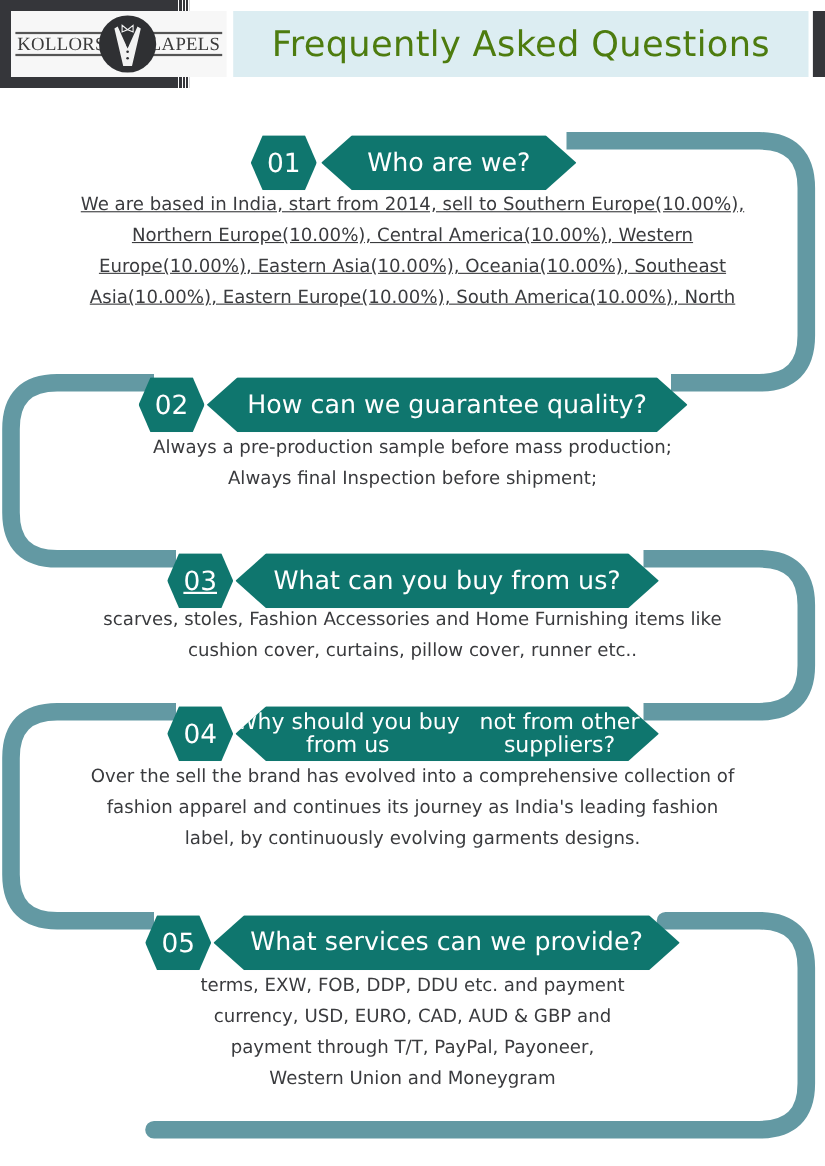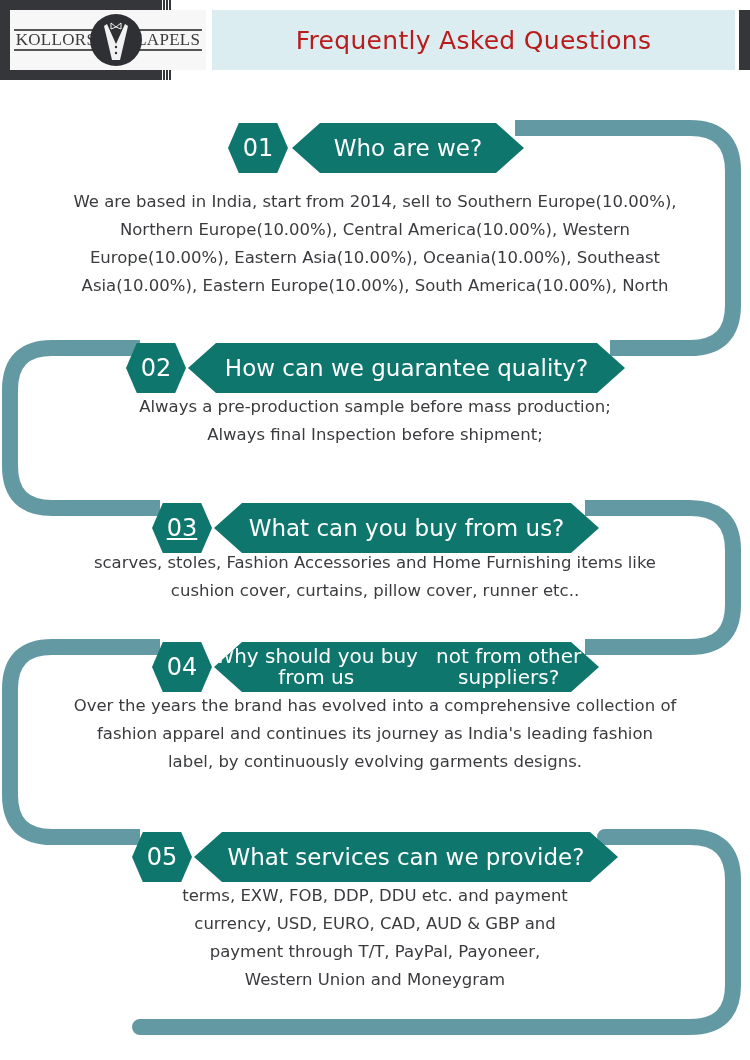--- a/index.html
+++ b/index.html
@@ -9,21 +9,21 @@
   .hdr-stripes { position:absolute; left:160px; top:0; width:12px; height:80px;
     background:repeating-linear-gradient(90deg,#35363a 0 2px,#ffffff 2px 3px); }
   .logo-box { position:absolute; left:10px; top:10px; width:196px; height:60px; background:#f7f7f7;
     display:flex; align-items:center; justify-content:center; }
   .logo-word { font-family:"Liberation Serif","DejaVu Serif",serif; font-size:17px; color:#3a3a3a;
     letter-spacing:0.3px; border-top:2px solid #555; border-bottom:2px solid #555; line-height:18px; padding:0 2px; }
   .logo-circle { width:52px; height:52px; border-radius:50%; background:#2f3033; margin:0 -8px;
     position:relative; z-index:1; display:flex; align-items:center; justify-content:center; }
   .title-box { position:absolute; left:212px; top:10px; width:523px; height:60px; background:#dcedf2;
     display:flex; align-items:center; justify-content:center; }
-  .title-text { font-size:25px; color:#b91c1c; letter-spacing:0.3px; }
+  .title-text { font-size:32px; color:#4d7c0f; letter-spacing:0.3px; }
   .hdr-right { position:absolute; left:739px; top:10px; width:11px; height:60px; background:#35363a; }
 
   svg.path { position:absolute; left:0; top:0; }
 
   .hex { position:absolute; background:#0f766e; color:#fff; display:flex; align-items:center; justify-content:center;
          clip-path:polygon(18% 0,82% 0,100% 50%,82% 100%,18% 100%,0 50%); text-align:center;margin-top:20px; }
   .hex.num { width:60px; height:50px; font-size:24px; }
   .hex.q { clip-path:polygon(28px 0,calc(100% - 28px) 0,100% 50%,calc(100% - 28px) 100%,28px 100%,0 50%);
            height:50px; font-size:23px; line-height:22px; }
   .hex.q.two { font-size:20px; line-height:21px; }
@@ -61,21 +61,21 @@
   <path d="M160 647 H52 Q10 647 10 689 V795 Q10 837 52 837 H140" fill="none" stroke="#6399a3" stroke-width="16"></path>
   <path d="M605 837 H690 Q733 837 733 880 V985 Q733 1027 690 1027 H140" fill="none" stroke="#6399a3" stroke-width="16" stroke-linecap="round"></path>
 </svg>
 
 <div class="hex num" style="left:228px; top:103px;">
     <span>01</span>
   </div>
 <div class="hex q" style="left:292px; top:103px; width:232px;">
     <span>Who are we?</span>
   </div>
-<div class="ans" style="top:188px;">
+<div class="ans" style="top:172px;text-decoration:underline;">
   <p>We are based in India, start from 2014, sell to Southern Europe(10.00%),</p>
   <p>Northern Europe(10.00%), Central America(10.00%), Western</p>
   <p>Europe(10.00%), Eastern Asia(10.00%), Oceania(10.00%), Southeast</p>
   <p>Asia(10.00%), Eastern Europe(10.00%), South America(10.00%), North</p>
 </div>
 
 <div class="hex num" style="left:126px; top:323px;">
     <span>02</span>
   </div>
 <div class="hex q" style="left:188px; top:323px; width:437px;">
@@ -98,21 +98,21 @@
 </div>
 
 <div class="hex num" style="left:152px; top:622px;">
     <span>04</span>
   </div>
 <div class="hex q two" style="left:214px; top:622px; width:385px; flex-direction:row;">
   <span>Why should you buy from us</span>
   <span>not from other suppliers?</span>
 </div>
 <div class="ans" style="top:692px;">
-  <p>Over the years the brand has evolved into a comprehensive collection of</p>
+  <p>Over the sell the brand has evolved into a comprehensive collection of</p>
   <p>fashion apparel and continues its journey as India's leading fashion</p>
   <p>label, by continuously evolving garments designs.</p>
 </div>
 
 <div class="hex num" style="left:132px; top:812px;">
     <span>05</span>
   </div>
 <div class="hex q" style="left:194px; top:812px; width:424px;">
     <span>What services can we provide?</span>
   </div>

